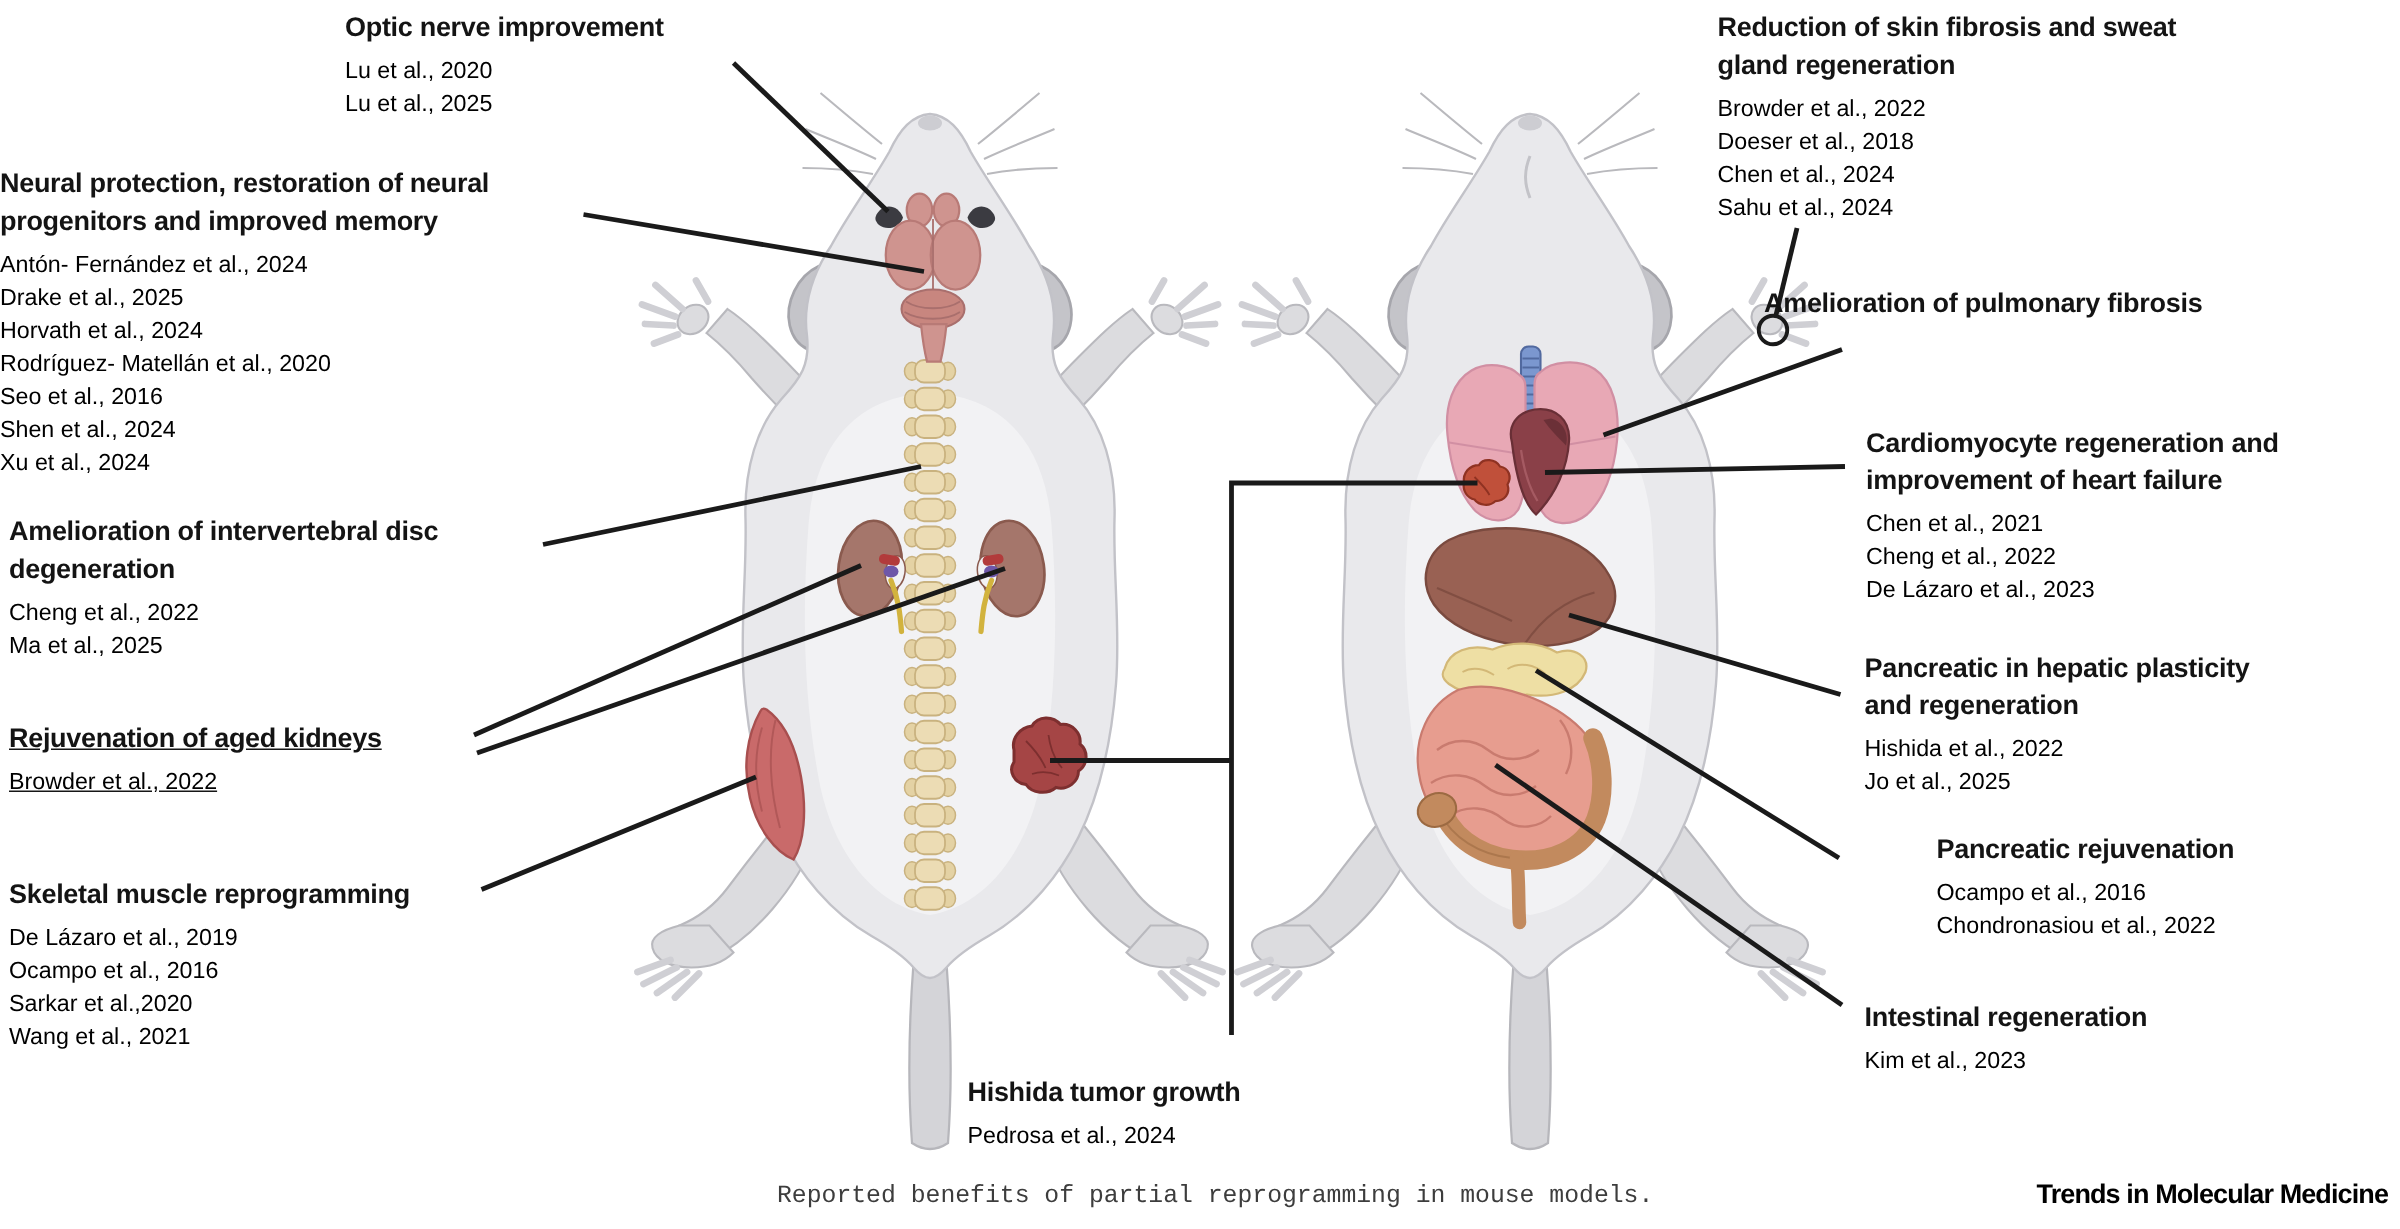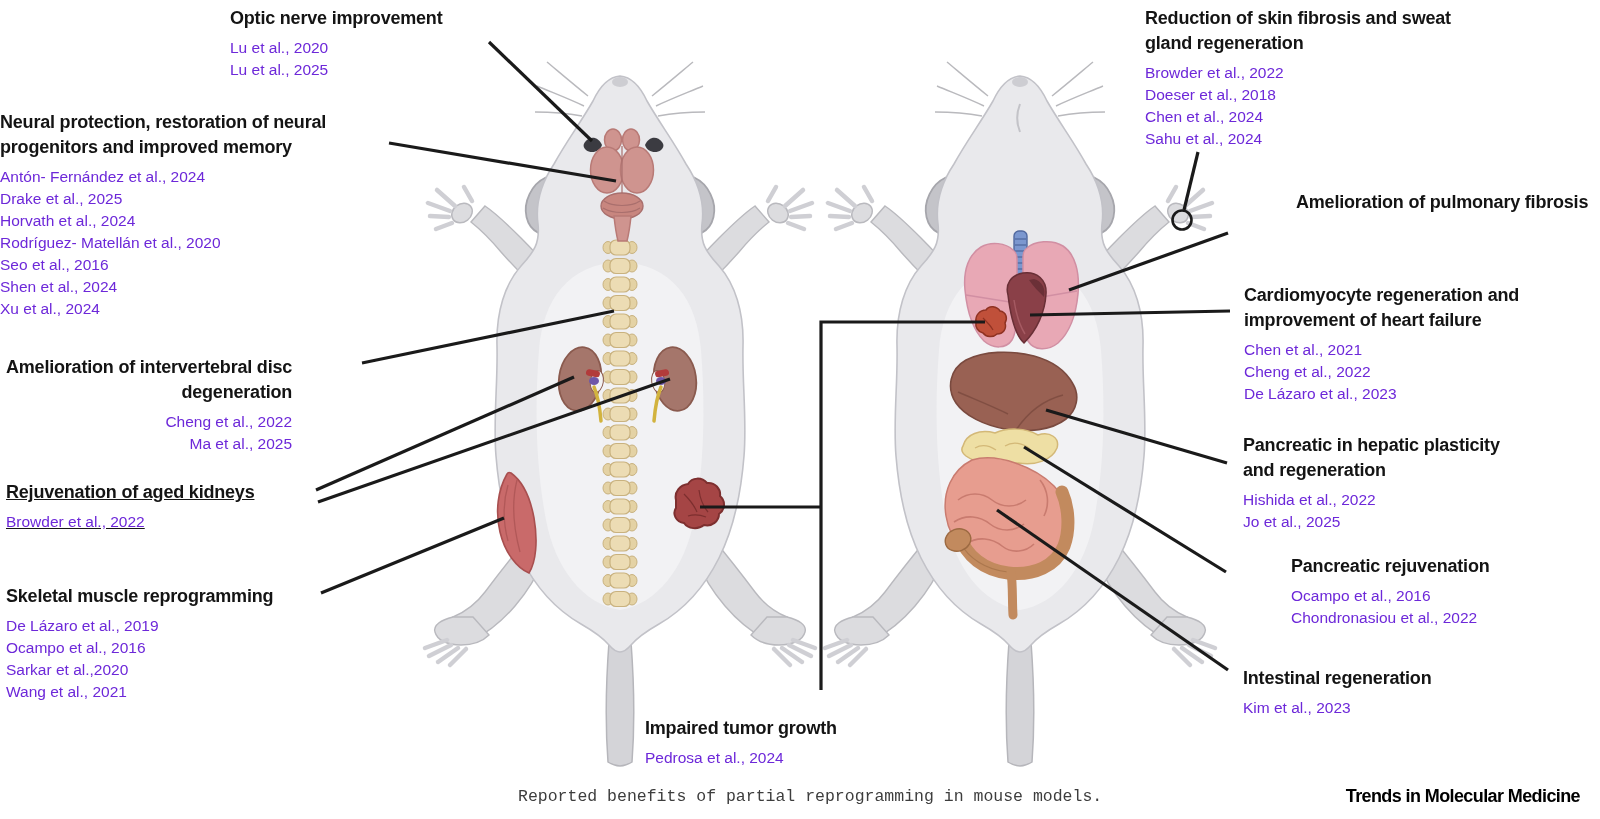--- a/index.html
+++ b/index.html
@@ -3,21 +3,21 @@
 <meta charset="utf-8">
 <style>
   html,body{margin:0;padding:0;background:#ffffff;}
   body{width:1600px;height:819px;position:relative;overflow:hidden;
        font-family:"Liberation Sans",sans-serif;color:#161616;}
   #stage{position:absolute;left:0;top:0;width:1600px;height:700px;}
   svg{position:absolute;left:0;top:0;}
   .ann{position:absolute;}
   .ann-title{font-weight:bold;font-size:18px;line-height:25px;white-space:pre-line;
              color:#141414;letter-spacing:-0.2px;}
-  .ann-refs{font-size:15.5px;line-height:22px;white-space:pre-line;margin-top:6px;color:#6d28d9;}
+  .ann-refs{font-size:15.5px;line-height:22px;white-space:pre-line;margin-top:6px;color:#000000;}
   .caption{position:absolute;font-size:16.5px;color:#3d3d3d;font-family:Liberation Mono, monospace;}
   .brand{position:absolute;font-weight:bold;font-size:18px;color:#000;letter-spacing:-0.6px;}
 
   
   .ln{stroke:var(--annotation-line,#1a1a1a);stroke-width:3.2;fill:none;}
   
   .body-main{fill:var(--body-gray,#e9e9ec);stroke:#c2c2c8;stroke-width:1.6;}
   .belly{fill:var(--belly-gray,#f2f2f4);}
   .limb{fill:var(--limb-gray,#dcdcdf);stroke:#b9b9be;stroke-width:1.4;}
   .digit{stroke:#cfcfd4;stroke-width:4.5;stroke-linecap:round;fill:none;}
@@ -308,50 +308,50 @@
   <div class="ann-title">Neural protection, restoration of neural
 progenitors and improved memory</div>
   <div class="ann-refs">Antón- Fernández et al., 2024
 Drake et al., 2025
 Horvath et al., 2024
 Rodríguez- Matellán et al., 2020
 Seo et al., 2016
 Shen et al., 2024
 Xu et al., 2024</div>
 </div>
-<div class="ann" style="left:6px;top:355px;text-align:right;">
+<div class="ann" style="left:6px;top:342px;">
   <div class="ann-title">Amelioration of intervertebral disc
 degeneration</div>
   <div class="ann-refs">Cheng et al., 2022
 Ma et al., 2025</div>
 </div>
 <div class="ann" style="left:6px;top:480px;text-decoration:underline;">
   <div class="ann-title">Rejuvenation of aged kidneys</div>
   <div class="ann-refs">Browder et al., 2022</div>
 </div>
 <div class="ann" style="left:6px;top:584px;">
   <div class="ann-title">Skeletal muscle reprogramming</div>
   <div class="ann-refs">De Lázaro et al., 2019
 Ocampo et al., 2016
 Sarkar et al.,2020
 Wang et al., 2021</div>
 </div>
 <div class="ann" style="left:645px;top:716px;">
-  <div class="ann-title">Impaired tumor growth</div>
+  <div class="ann-title">Hishida tumor growth</div>
   <div class="ann-refs">Pedrosa et al., 2024</div>
 </div>
 <div class="ann" style="left:1145px;top:6px;">
   <div class="ann-title">Reduction of skin fibrosis and sweat
 gland regeneration</div>
   <div class="ann-refs">Browder et al., 2022
 Doeser et al., 2018
 Chen et al., 2024
 Sahu et al., 2024</div>
 </div>
-<div class="ann" style="left:1296px;top:190px;text-align:center;">
+<div class="ann" style="left:1176px;top:190px;text-align:center;">
   <div class="ann-title">Amelioration of pulmonary fibrosis</div>
 </div>
 <div class="ann" style="left:1244px;top:283px;">
   <div class="ann-title">Cardiomyocyte regeneration and
 improvement of heart failure</div>
   <div class="ann-refs">Chen et al., 2021
 Cheng et al., 2022
 De Lázaro et al., 2023</div>
 </div>
 <div class="ann" style="left:1243px;top:433px;">
@@ -364,15 +364,15 @@
   <div class="ann-title">Pancreatic rejuvenation</div>
   <div class="ann-refs">Ocampo et al., 2016
 Chondronasiou et al., 2022</div>
 </div>
 <div class="ann" style="left:1243px;top:666px;">
   <div class="ann-title">Intestinal regeneration</div>
   <div class="ann-refs">Kim et al., 2023</div>
 </div>
 
 <div class="caption" style="left:518px;top:787px;">Reported benefits of partial reprogramming in mouse models.</div>
-<div class="brand" style="right:20px;top:786px;margin-left:18px;">Trends in Molecular Medicine</div>
+<div class="brand" style="right:8px;top:786px;margin-left:18px;">Trends in Molecular Medicine</div>
 
 </div>
 
 </body></html>

